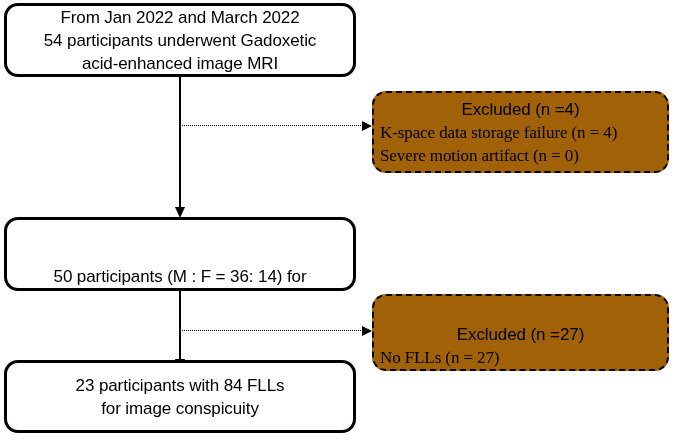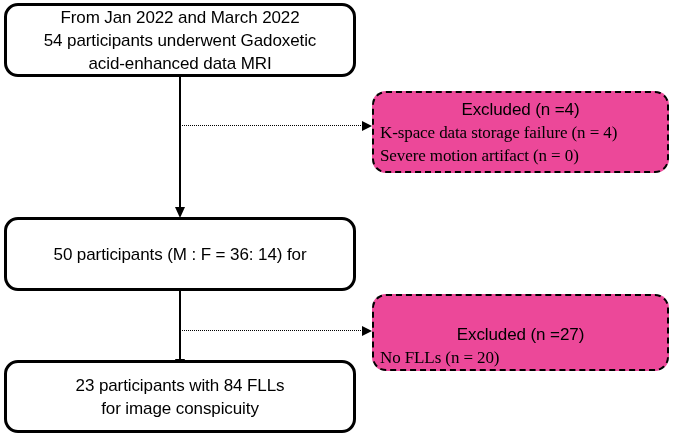--- a/index.html
+++ b/index.html
@@ -33,42 +33,42 @@
     line-height: 23px;
     letter-spacing: -0.1px;
   }
 
   
   .excl-box {
     position: absolute;
     box-sizing: border-box;
     border: 2px dashed #000000;
     border-radius: 14px;
-    background: #ec4899;
+    background: #a16207;
     font-size: 17px;
     line-height: 23px;
     letter-spacing: -0.1px;
     display: flex;
     flex-direction: column;
     justify-content: center;
   }
   .excl-title {
     text-align: center;
     white-space: nowrap;
   }
   .excl-line {
     text-align: left;
     padding-left: 6px;
     white-space: nowrap;
     font-family: Liberation Serif, serif;
   }
 
   
   #box-enrolled   { left: 4px;   top: 3px;   width: 352px; height: 74px; }
-  #box-quality    { left: 4px;   top: 217px; width: 352px; height: 74px; }
+  #box-quality    { left: 4px;   top: 217px; width: 352px; height: 74px; justify-content: flex-end; }
   #box-final      { left: 4px;   top: 360px; width: 352px; height: 73px; text-align: right; }
 
   #box-excluded-1 { left: 372px; top: 91px;  width: 297px; height: 82px; }
   #box-excluded-2 { left: 372px; top: 294px; width: 297px; height: 77px; justify-content: flex-end; }
 
   
   .v-line {
     position: absolute;
     width: 2px;
     background: #000000;
@@ -111,21 +111,21 @@
   #arrowhead-4 { left: 362px; top: 326px; }
 </style>
 </head>
 <body>
 
 <div id="flowchart-root">
 
   <div id="box-enrolled" class="node-box">
     <div>From Jan 2022 and March 2022</div>
     <div>54 participants underwent Gadoxetic</div>
-    <div>acid-enhanced data MRI</div>
+    <div>acid-enhanced image MRI</div>
   </div>
 
   <div id="vline-1" class="v-line"></div>
   <div id="arrowhead-1" class="arrow-down"></div>
 
   <div id="hline-1" class="h-dotted"></div>
   <div id="arrowhead-3" class="arrow-right"></div>
 
   <div id="box-excluded-1" class="excl-box">
     <div class="excl-title">Excluded (n =4)</div>
@@ -138,21 +138,21 @@
   </div>
 
   <div id="vline-2" class="v-line"></div>
   <div id="arrowhead-2" class="arrow-down"></div>
 
   <div id="hline-2" class="h-dotted"></div>
   <div id="arrowhead-4" class="arrow-right"></div>
 
   <div id="box-excluded-2" class="excl-box">
     <div class="excl-title">Excluded (n =27)</div>
-    <div class="excl-line">No FLLs (n = 20)</div>
+    <div class="excl-line">No FLLs (n = 27)</div>
   </div>
 
   <div id="box-final" class="node-box">
     <div>23 participants with 84 FLLs</div>
     <div>for image conspicuity</div>
   </div>
 
 </div>
 
 </body></html>

